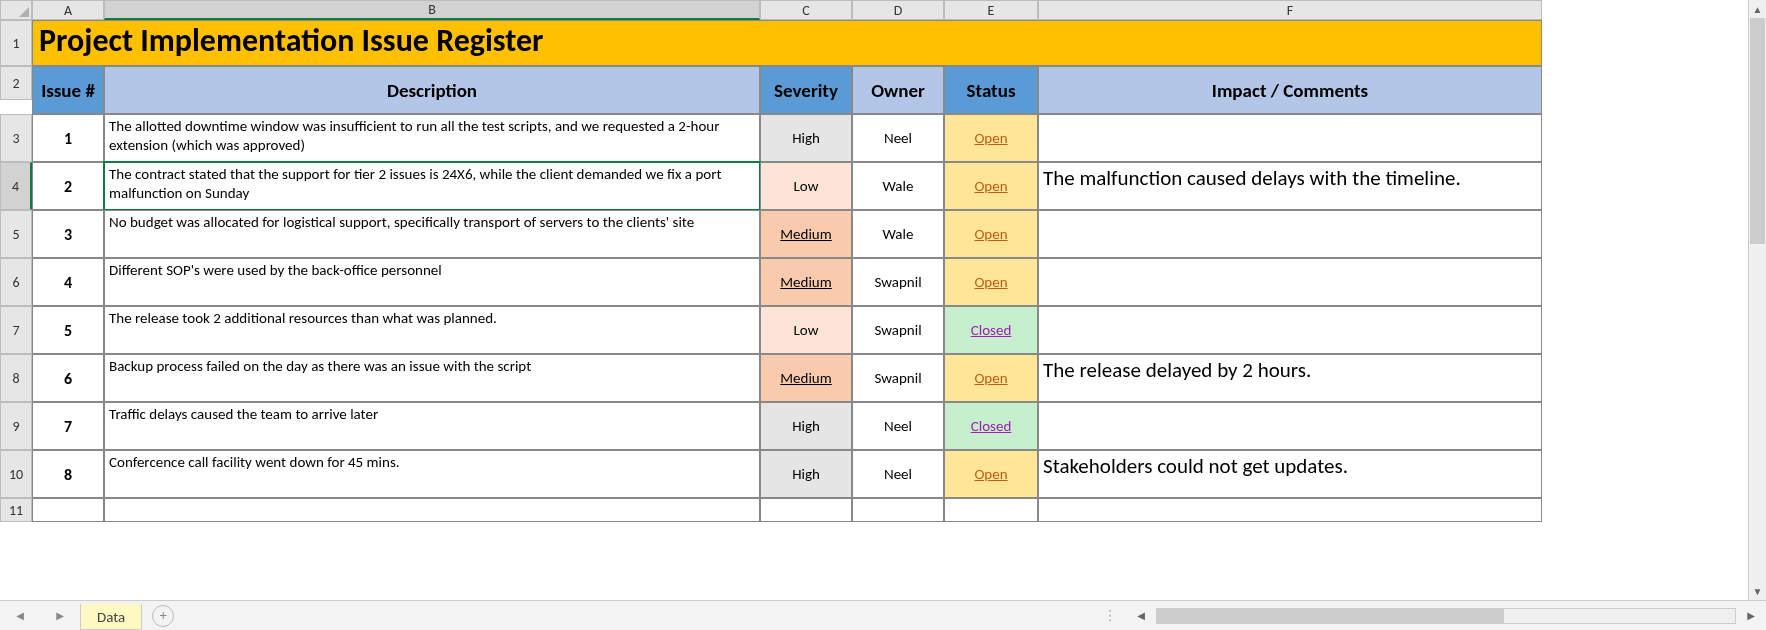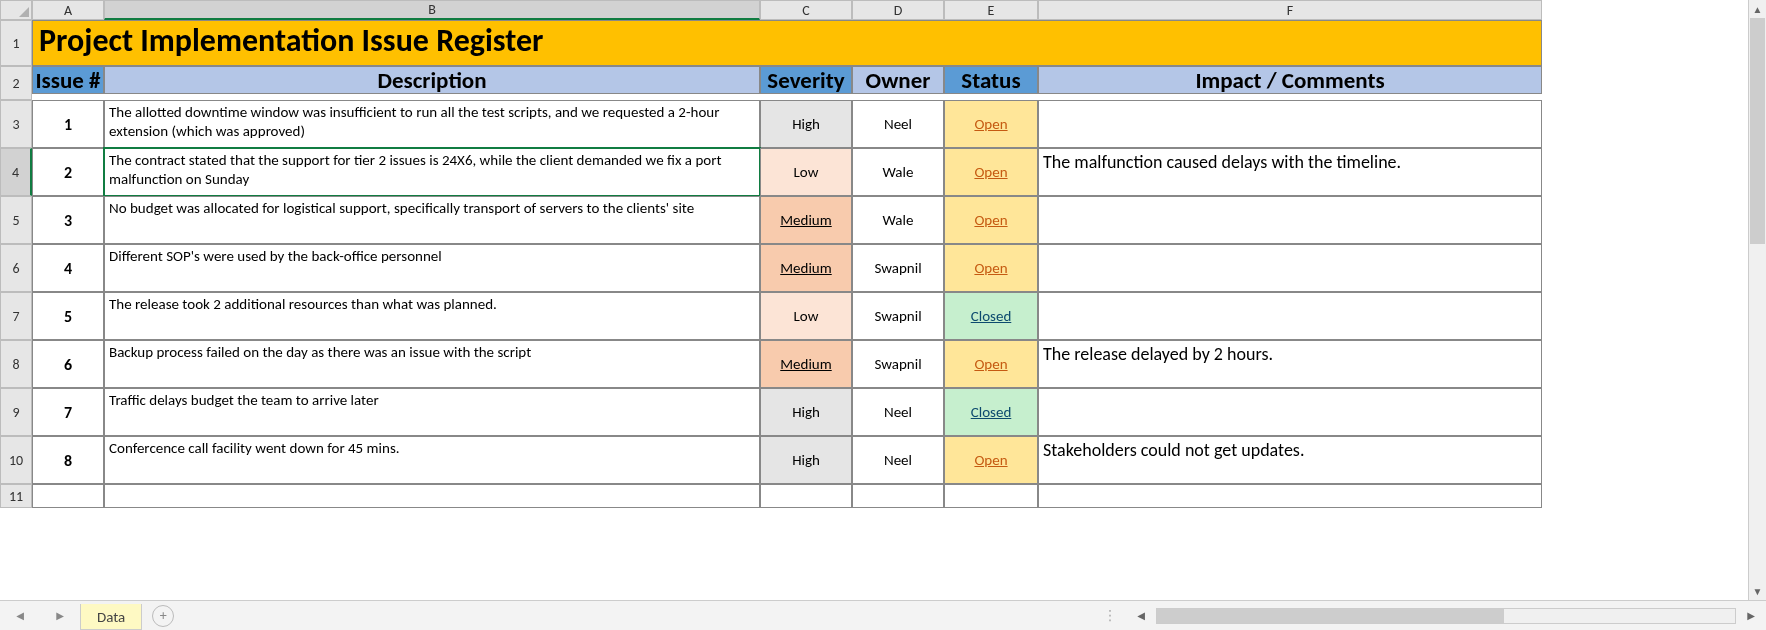--- a/index.html
+++ b/index.html
@@ -71,43 +71,43 @@
 }
 .title-text {
   font-size: 32px;
   font-weight: 700;
   color: #000;
 }
 .header-cell {
   background: #b4c6e7;
   border: 1px solid #888;
   font-weight: 700;
-  font-size: 23px;
+  font-size: 19px;
   display: flex;
   align-items: center;
   justify-content: center;
-  height: 28px;
+  height: 48px;
 }
 .header-dark { background: #5b9bd5; color: #000; }
 .issue-num {
   justify-content: center;
   align-items: center;
   font-weight: 700;
   font-size: 16px;
 }
 .desc { font-size: 15px; line-height: 1.25; align-items: flex-start; }
 .sev { justify-content: center; align-items: center; font-size: 15px; }
 .sev-high { background: #e5e5e5; }
 .sev-med { background: #f8cbad; text-decoration: underline; }
 .sev-low { background: #fce4d6; }
 .owner { justify-content: center; align-items: center; font-size: 15px; }
 .status { justify-content: center; align-items: center; font-size: 15px; text-decoration: underline; }
 .status-open { background: #ffe699; color: #c55a11; }
-.status-closed { background: #c6efce; color: #0c4a6e; }
-.impact { font-size: 18px; align-items: flex-start; }
+.status-closed { background: #c6efce; color: #a21caf; }
+.impact { font-size: 21px; align-items: flex-start; }
 .row-h { min-height: 48px; }
 .row-h2 { min-height: 24px; }
 .selected-cell { outline: 2px solid #107c41; outline-offset: -1px; }
 .col-header.sel { background: #d2d2d2; border-bottom: 2px solid #107c41; }
 .row-header.sel { background: #d2d2d2; border-right: 2px solid #107c41; }
 
 
 .sheet-bar {
   position: absolute;
   left: 0; right: 0; bottom: 0;
@@ -291,21 +291,21 @@
       <div class="row-header row-h">8</div>
       <div class="cell issue-num row-h">6</div>
       <div class="cell desc row-h">Backup process failed on the day as there was an issue with the script</div>
       <div class="cell sev sev-med row-h">Medium</div>
       <div class="cell owner row-h">Swapnil</div>
       <div class="cell status status-open row-h">Open</div>
       <div class="cell impact row-h">The release delayed by 2 hours.</div>
 
       <div class="row-header row-h">9</div>
       <div class="cell issue-num row-h">7</div>
-      <div class="cell desc row-h">Traffic delays budget the team to arrive later</div>
+      <div class="cell desc row-h">Traffic delays caused the team to arrive later</div>
       <div class="cell sev sev-high row-h">High</div>
       <div class="cell owner row-h">Neel</div>
       <div class="cell status status-closed row-h">Closed</div>
       <div class="cell impact row-h"></div>
 
       <div class="row-header row-h">10</div>
       <div class="cell issue-num row-h">8</div>
       <div class="cell desc row-h">Confercence call facility went down for 45 mins.</div>
       <div class="cell sev sev-high row-h">High</div>
       <div class="cell owner row-h">Neel</div>

